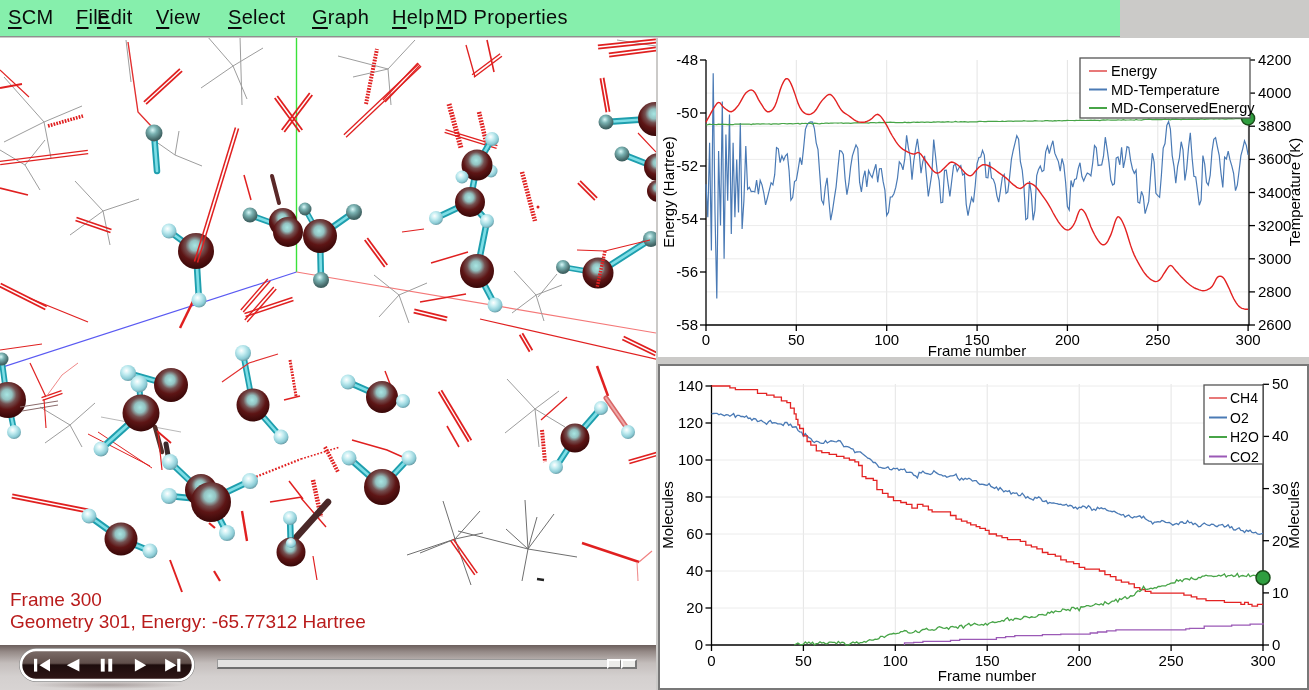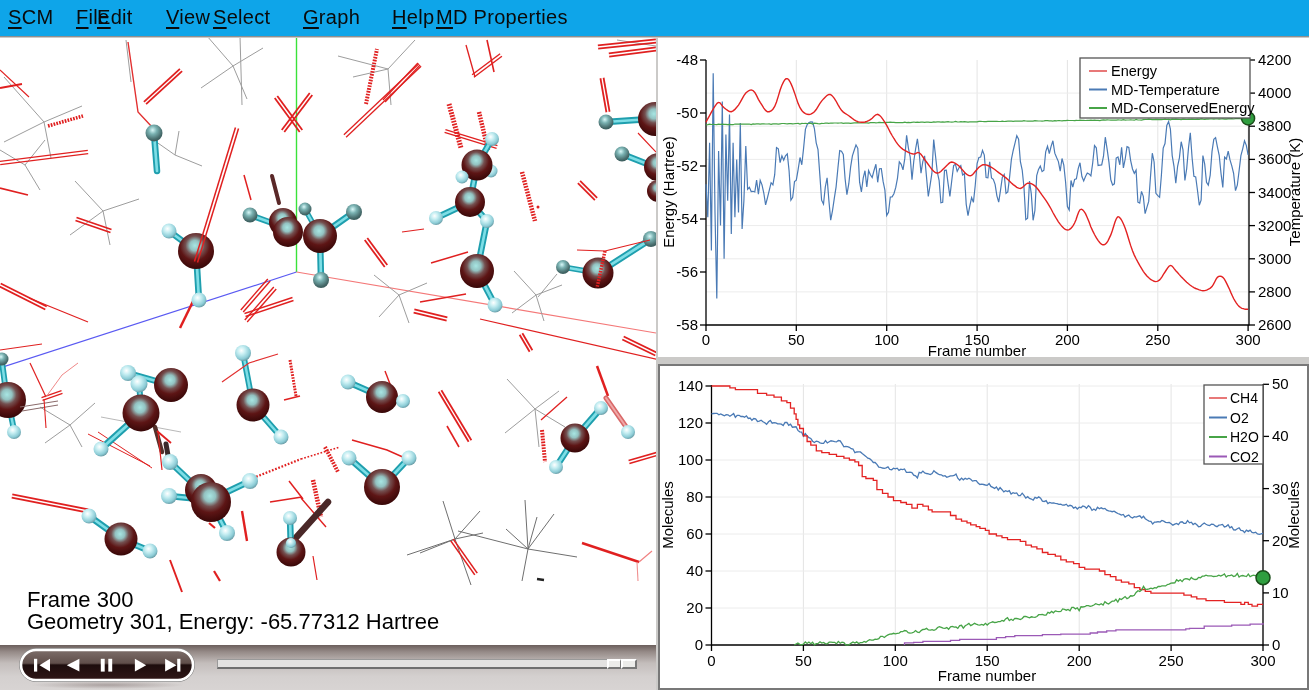--- a/index.html
+++ b/index.html
@@ -1,40 +1,40 @@
 <!DOCTYPE html>
 <html><head><meta charset="utf-8"><title>AMSmovie</title>
 <style>
 * { margin:0; padding:0; box-sizing:border-box; }
 html,body { width:1309px; height:690px; overflow:hidden; background:#cbcac8; font-family:"Liberation Sans", sans-serif; }
 svg text { font-family:"Liberation Sans", sans-serif; }
-#menubar { position:absolute; left:0; top:0; width:1309px; height:37px; background:#0ea5e9; border-bottom:1px solid #8f8f8f; font-size:20px; letter-spacing:0.3px; color:#0a0a0a; }
+#menubar { position:absolute; left:0; top:0; width:1120px; height:37px; background:#86efac; border-bottom:1px solid #8f8f8f; font-size:20px; letter-spacing:0.3px; color:#0a0a0a; }
 #menubar span { position:absolute; top:6px; white-space:pre; }
 #menubar u { text-decoration:underline; text-underline-offset:3px; }
 #viewer { position:absolute; left:0; top:38px; width:656px; height:607px; background:#fff; }
-#ftext { position:absolute; left:27px; top:551px; font-size:22px; color:#000000; line-height:21.5px; }
+#ftext { position:absolute; left:10px; top:551px; font-size:19px; color:#b91c1c; line-height:21.5px; }
 #playbar { position:absolute; left:0; top:645px; width:656px; height:45px;
   background:linear-gradient(180deg,#6b5f5c 0%,#958a87 15%,#c3bdbb 40%,#d4d0cf 70%,#d8d4d3 100%); }
 #slidertrack { position:absolute; left:217px; top:14px; width:419px; height:10px;
   background:#e3e2e1; border:1px solid #9a9a9a; border-right:2px solid #6f6f6f; border-bottom:2px solid #6f6f6f; }
 #sliderhandle { position:absolute; left:389px; top:-1px; width:14px; height:10px; background:#ececea;
   border-top:2px solid #fff; border-left:2px solid #fff; border-right:1px solid #787878; border-bottom:2px solid #787878; }
 #sliderhandle2 { position:absolute; left:403px; top:-1px; width:16px; height:10px; background:#ececea;
   border-top:2px solid #fff; border-left:2px solid #fff; border-right:2px solid #787878; border-bottom:2px solid #787878; }
 #panel1 { position:absolute; left:658px; top:38px; width:684px; height:319px; background:#fff; }
 #panel2 { position:absolute; left:658px; top:364px; width:651px; height:326px; }
 </style></head>
 <body>
 <div id="menubar">
 <span style="left:8px"><u>S</u>CM</span>
 <span style="left:76px"><u>F</u>ile</span>
 <span style="left:97px"><u>E</u>dit</span>
-<span style="left:166px"><u>V</u>iew</span>
-<span style="left:213px"><u>S</u>elect</span>
-<span style="left:303px"><u>G</u>raph</span>
+<span style="left:156px"><u>V</u>iew</span>
+<span style="left:228px"><u>S</u>elect</span>
+<span style="left:312px"><u>G</u>raph</span>
 <span style="left:392px"><u>H</u>elp</span>
 <span style="left:436px"><u>M</u>D Properties</span>
 </div>
 <div id="viewer">
 <svg width="656" height="607" viewBox="0 0 656 607" style="position:absolute;left:0;top:0">
 <defs>
 <radialGradient id="og" cx="0.47" cy="0.35" r="0.8">
  <stop offset="0" stop-color="#a8e6e3"></stop>
           <stop offset="0.18" stop-color="#93c2c1"></stop>
  <stop offset="0.33" stop-color="#745050"></stop>

